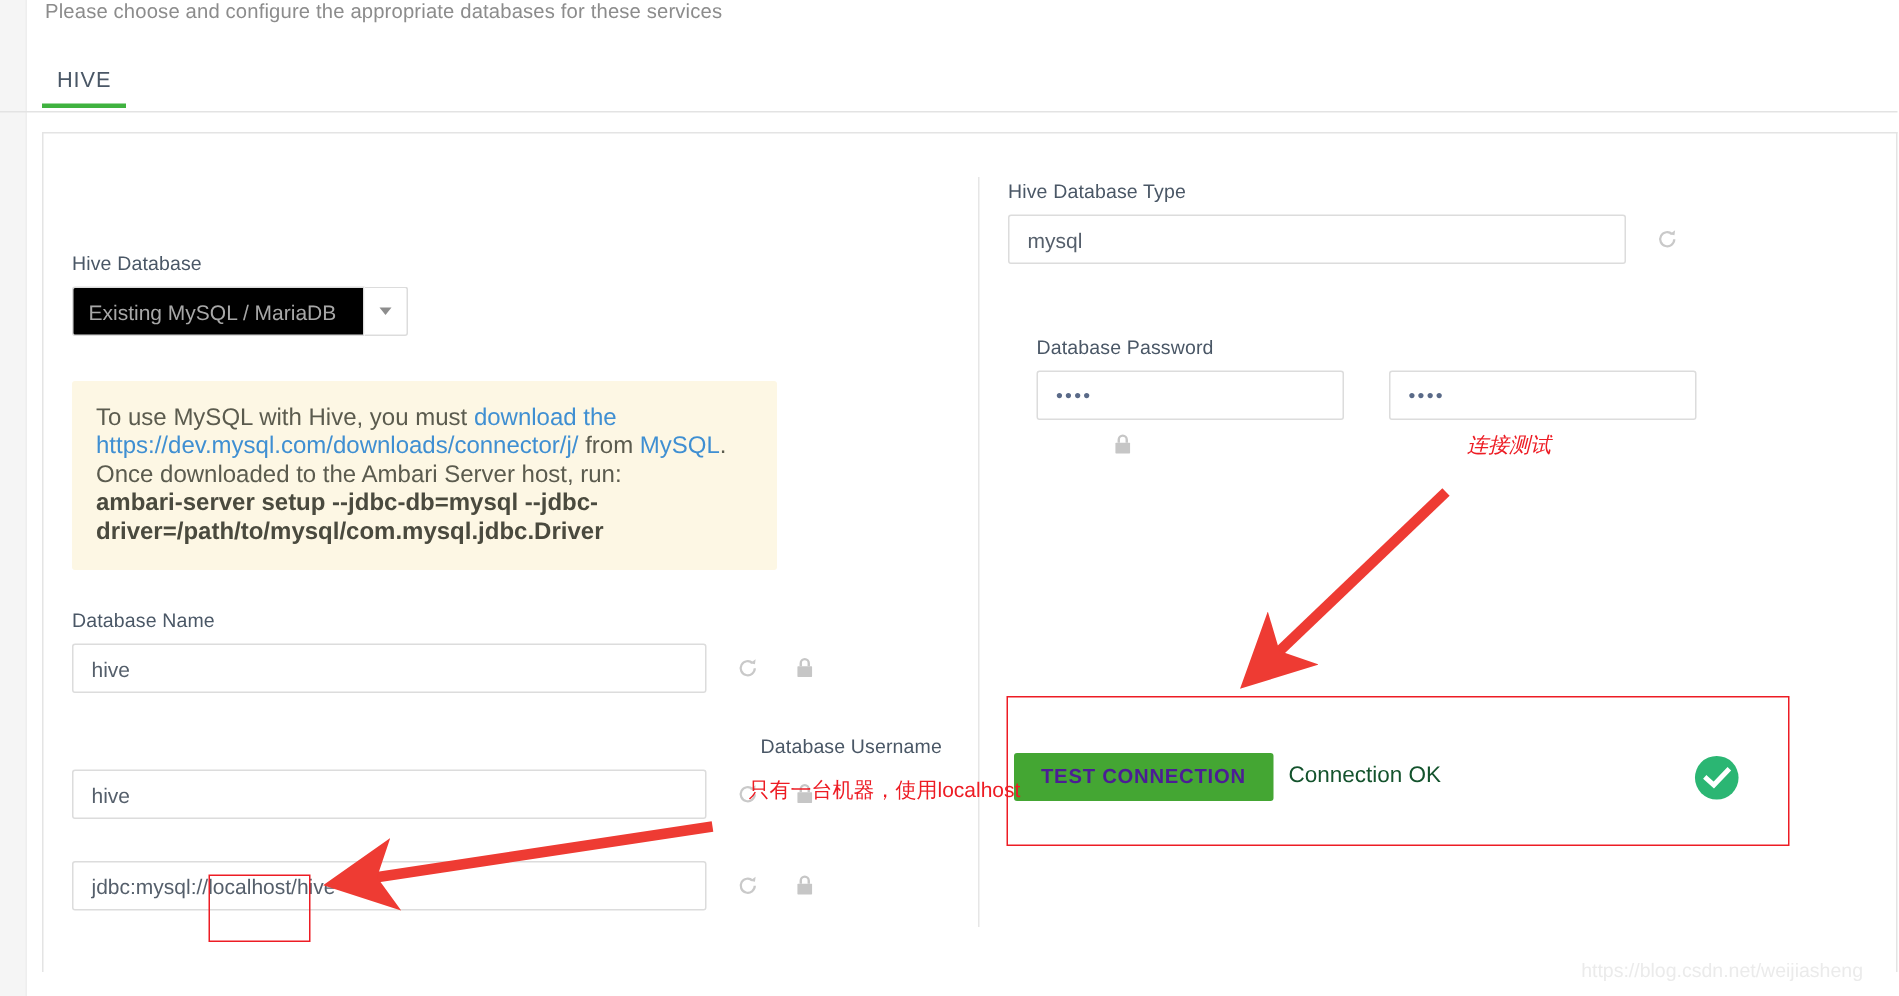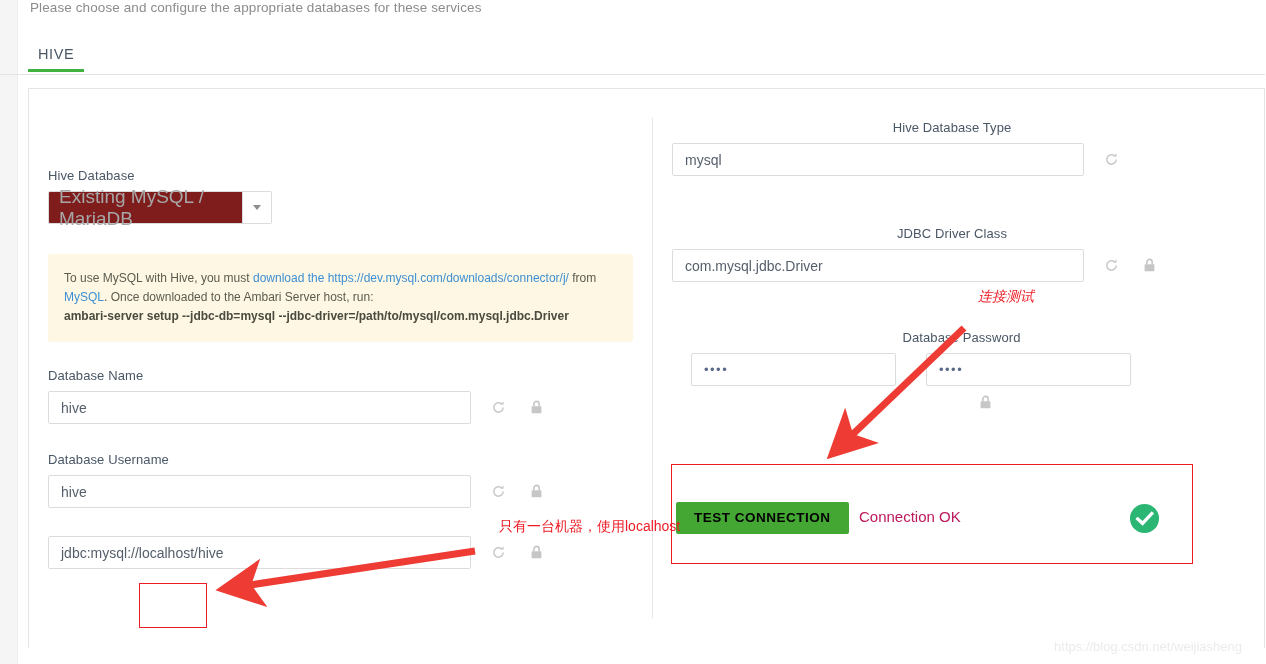--- a/index.html
+++ b/index.html
@@ -65,21 +65,21 @@
     width: 1px; height: 560px;
     background: #e4e4e4;
   }
   .vdivider {
     position: absolute;
     left: 652px; top: 118px;
     width: 1px; height: 500px;
     background: #e6e6e6;
   }
   .col-left { position: absolute; left: 48px; top: 120px; width: 580px; margin-top: 48px; }
-  .col-right { position: absolute; left: 672px; top: 120px; width: 560px; text-align: center; }
+  .col-right { position: absolute; left: 672px; top: 120px; width: 560px; }
 
   .field-label {
     font-size: 13px;
     color: #4a5766;
     margin-bottom: 8px;
     letter-spacing: 0.1px;
   }
   .field-row {
     display: flex;
     align-items: center;
@@ -108,23 +108,23 @@
     width: 224px;
     height: 33px;
   }
   .select-box {
     flex: 1;
     border: 1px solid #dcdcdc;
     border-radius: 2px 0 0 2px;
     display: flex;
     align-items: center;
     padding: 12px 10px;
-    font-size: 19px;
+    font-size: 14px;
     color: #a7a7a7;
-    background: #7f1d1d;
+    background: #000000;
     box-sizing: border-box;
   }
   .select-arrow {
     width: 29px;
     border: 1px solid #dcdcdc;
     border-left: none;
     border-radius: 0 2px 2px 0;
     background: #fff;
     display: flex;
     align-items: center;
@@ -141,26 +141,26 @@
     width: 18px; height: 18px;
     display: inline-flex;
     align-items: center;
     justify-content: center;
   }
   .refresh-gap { margin-left: 18px; }
   .lock-gap { margin-left: 20px; }
 
   .alert {
     margin-top: 30px;
-    width: 585px;
+    width: 470px;
     background: #fdf7e4;
     border-radius: 2px;
     padding: 15px 18px 16px 16px;
     box-sizing: border-box;
-    font-size: 12px;
+    font-size: 16px;
     line-height: 19px;
     color: #5b5b4e;
   }
   .alert a { color: #3f8fd2; text-decoration: none; }
   .alert .cmd { font-weight: bold; color: #4a4a3e; }
 
   .pw-dots {
     font-size: 13px;
     letter-spacing: 1.5px;
     color: #5a6a88;
@@ -170,36 +170,36 @@
     position: absolute;
     left: 671px; top: 464px;
     width: 522px; height: 100px;
     border: 1.5px solid #ed1c24;
     box-sizing: border-box;
   }
   .test-btn {
     position: absolute;
     left: 676px; top: 502px;
     background: #44a633;
-    color: #000000;
+    color: #4c1d95;
     font-size: 13.5px;
     font-weight: bold;
     letter-spacing: 0.5px;
     padding: 10px 18px;
     border: none;
     border-radius: 2px;
     line-height: 12px;
     cursor: pointer;
     font-family: "Liberation Sans", sans-serif;
   }
   .conn-status {
     position: absolute;
     left: 859px; top: 508px;
     font-size: 15px;
-    color: #be185d;
+    color: #14532d;
   }
   .check-circle {
     position: absolute;
     left: 1129px; top: 503px;
     width: 31px; height: 31px;
   }
 
   .url-highlight {
     position: absolute;
     left: 139px; top: 583px;
@@ -277,21 +277,21 @@
       </span>
       <span class="icon-slot lock-gap">
         <svg width="15" height="16" viewBox="0 0 16 18">
             <rect x="2.5" y="7" width="11" height="8" rx="0.5" fill="#c6c6c6"></rect>
             <path d="M5 7 V4.6 a3 3 0 0 1 6 0 V7" fill="none" stroke="#c6c6c6" stroke-width="1.8"></path>
           </svg>
       </span>
     </div>
   </div>
 
-  <div style="margin-top:28px;">
+  <div style="margin-top:28px;text-align:right;">
     <div class="field-label">Database Username</div>
     <div class="field-row">
       <div class="text-input input-w-left">hive</div>
       <span class="icon-slot refresh-gap">
         <svg width="15" height="15" viewBox="0 0 16 16">
             <path d="M13 8a5 5 0 1 1-1.6-3.7" fill="none" stroke="#c9c9c9" stroke-width="1.6"></path>
             <path d="M13.6 1.6 L13.1 5.2 L9.6 4.4 Z" fill="#c9c9c9"></path>
           </svg>
       </span>
       <span class="icon-slot lock-gap">
@@ -330,38 +330,20 @@
       <div class="text-input input-w-right">mysql</div>
       <span class="icon-slot refresh-gap">
         <svg width="15" height="15" viewBox="0 0 16 16">
             <path d="M13 8a5 5 0 1 1-1.6-3.7" fill="none" stroke="#c9c9c9" stroke-width="1.6"></path>
             <path d="M13.6 1.6 L13.1 5.2 L9.6 4.4 Z" fill="#c9c9c9"></path>
           </svg>
       </span>
     </div>
   </div>
 
-  <div style="margin-top:50px;">
-    <div class="field-label">JDBC Driver Class</div>
-    <div class="field-row">
-      <div class="text-input input-w-right">com.mysql.jdbc.Driver</div>
-      <span class="icon-slot refresh-gap">
-        <svg width="15" height="15" viewBox="0 0 16 16">
-            <path d="M13 8a5 5 0 1 1-1.6-3.7" fill="none" stroke="#c9c9c9" stroke-width="1.6"></path>
-            <path d="M13.6 1.6 L13.1 5.2 L9.6 4.4 Z" fill="#c9c9c9"></path>
-          </svg>
-      </span>
-      <span class="icon-slot lock-gap">
-        <svg width="15" height="16" viewBox="0 0 16 18">
-            <rect x="2.5" y="7" width="11" height="8" rx="0.5" fill="#c6c6c6"></rect>
-            <path d="M5 7 V4.6 a3 3 0 0 1 6 0 V7" fill="none" stroke="#c6c6c6" stroke-width="1.8"></path>
-          </svg>
-      </span>
-    </div>
-  </div>
 
   <div style="margin-top:48px;margin-left:19px;">
     <div class="field-label">Database Password</div>
     <div class="field-row">
       <div class="text-input input-pw">
         <span class="pw-dots">••••</span>
       </div>
       <div class="text-input input-pw2" style="margin-left:30px;">
         <span class="pw-dots">••••</span>
       </div>

